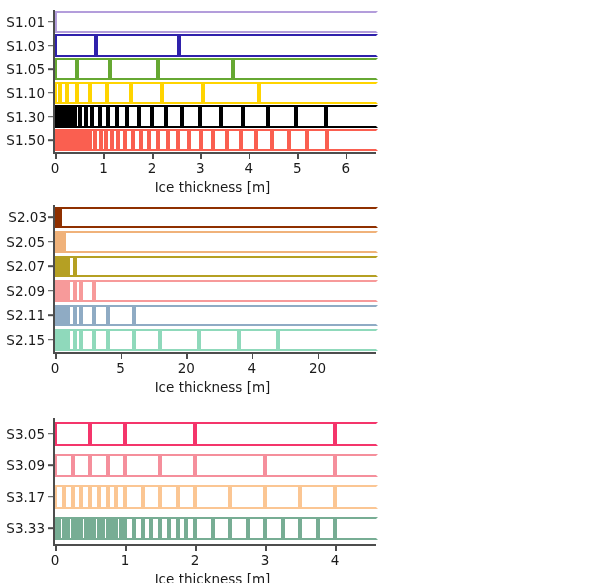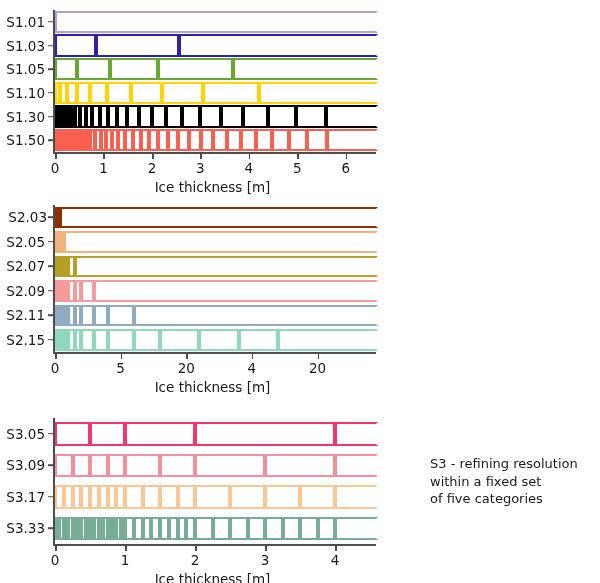--- a/index.html
+++ b/index.html
@@ -336,17 +336,14 @@
       <div class="xticklabel" style="left: 55px; top: 162px;">0</div>
       <div class="xtick" style="left: 125px; top: 156px;"></div>
       <div class="xticklabel" style="left: 125px; top: 162px;">1</div>
       <div class="xtick" style="left: 195px; top: 156px;"></div>
       <div class="xticklabel" style="left: 195px; top: 162px;">2</div>
       <div class="xtick" style="left: 265px; top: 156px;"></div>
       <div class="xticklabel" style="left: 265px; top: 162px;">3</div>
       <div class="xtick" style="left: 335px; top: 156px;"></div>
       <div class="xticklabel" style="left: 335px; top: 162px;">4</div>
       <div class="xaxis-title" style="left: 212.5px; top: 181px;">Ice thickness [m]</div>
-      <div class="annotation" style="top: 65px;">S3 - refining resolution
-within a fixed set
-of five categories</div>
     </div>
 </div>
 
 </body></html>

